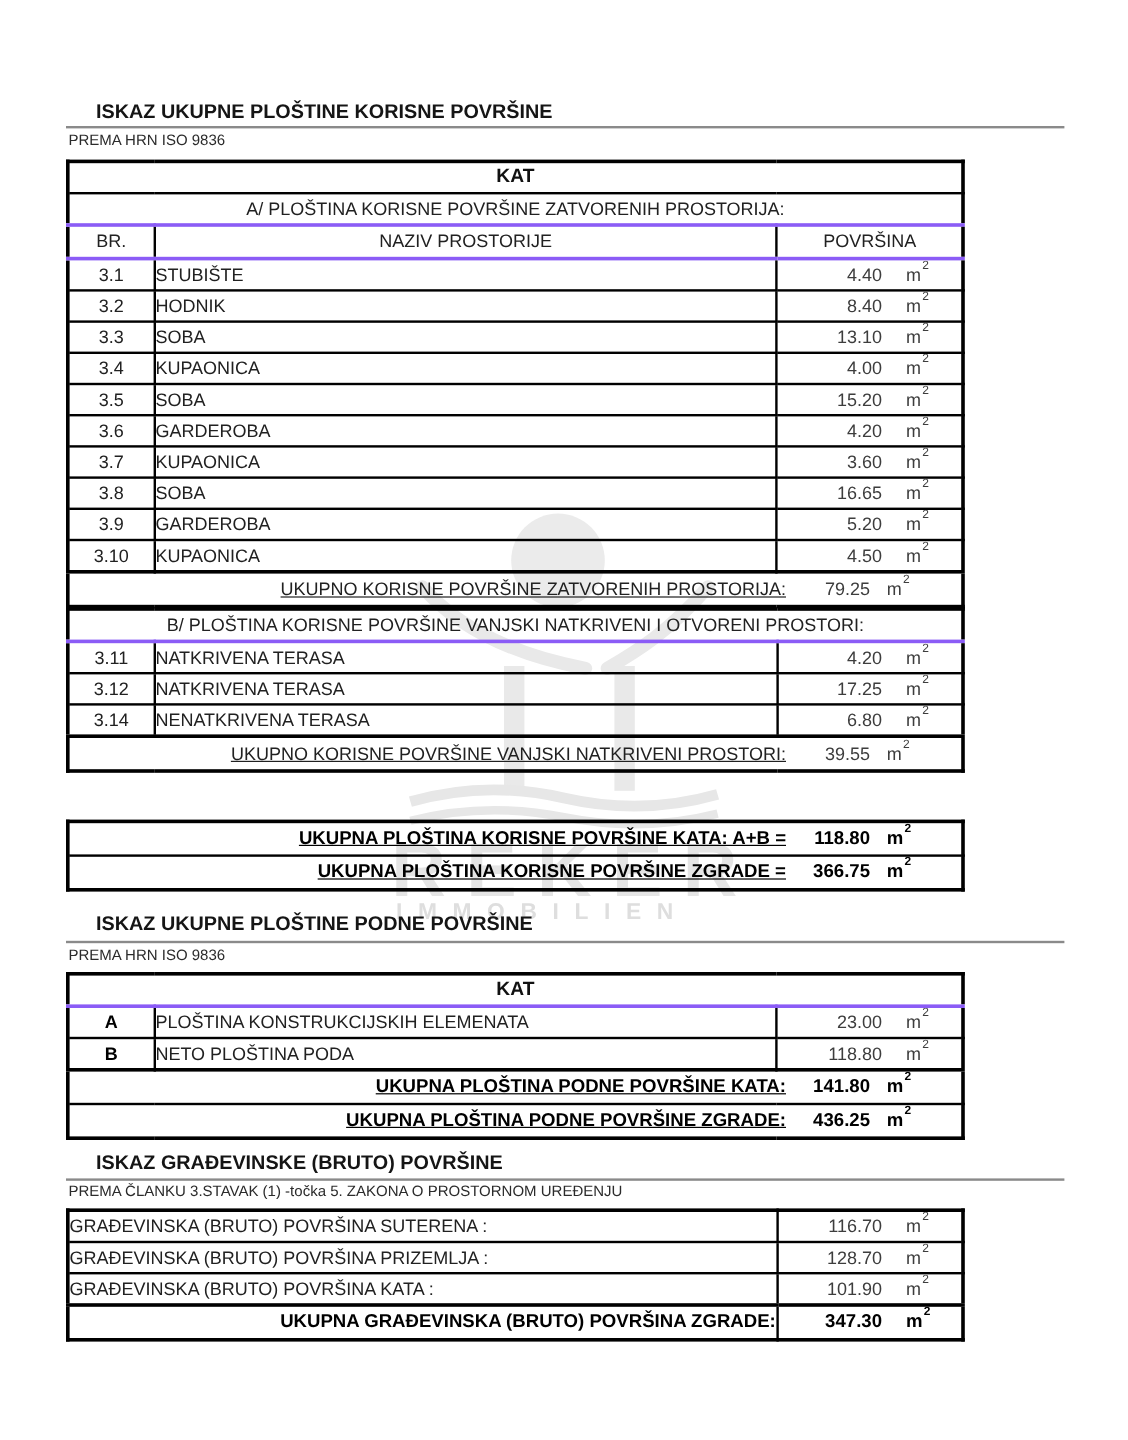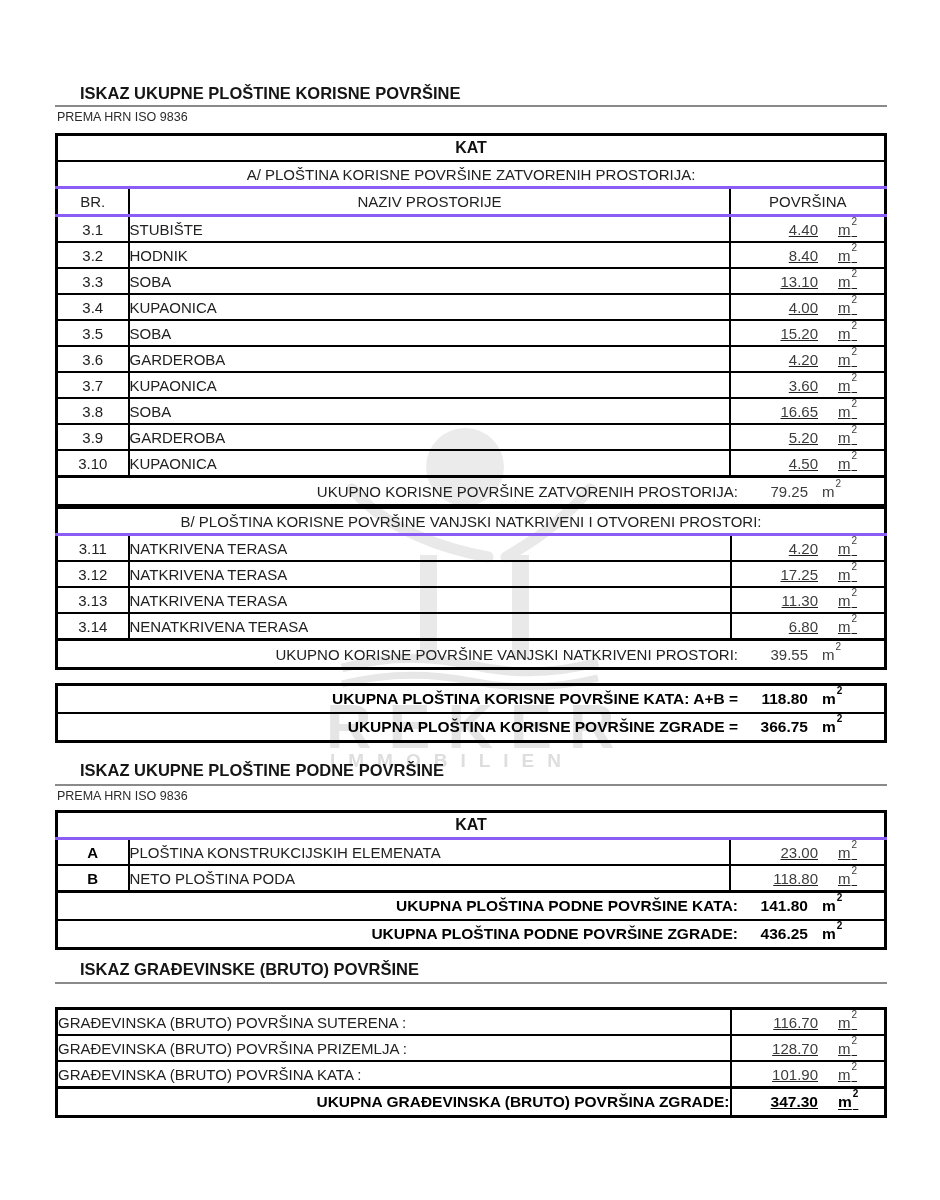--- a/index.html
+++ b/index.html
@@ -17,42 +17,42 @@
   .wm-tag{
     top:750px;left:330px;font-size:19px;font-weight:600;letter-spacing:13px;
     color:#dedede;white-space:nowrap;
   }
   
   .sec-title{position:absolute;left:80px;z-index:1;font-size:16.5px;font-weight:bold;color:#151515;white-space:nowrap;}
   .rule{position:absolute;left:55px;width:832px;height:0;border-top:2px solid #8a8a8a;z-index:1;}
   .norm{position:absolute;left:57px;z-index:1;font-size:12.5px;color:#2b2b2b;white-space:nowrap;}
   
   table.doc{
-    position:absolute;left:55px;width:832px;z-index:1;
+    position:absolute;left:55px;width:749px;z-index:1;
     border-collapse:collapse;table-layout:fixed;background:transparent;
     font-size:15px;color:#212121;
   }
   table.doc td{border:2px solid #000;padding:0;height:24px;vertical-align:middle;overflow:hidden;}
   table.doc{border:3px solid #000;}
   tr.hthick td{border-bottom:3px solid #8b5cf6;}
   tr.tthick td{border-top:3px solid #000;}
   td.kat{text-align:center;font-weight:bold;font-size:16px;height:25px;color:#111;}
   td.sub{text-align:center;font-size:15px;height:25px;}
   tr.cols td{text-align:center;height:25px;}
   td.br{text-align:center;margin-left:28px;}
   td.nm{padding-left:28px;}
   td.lbl{padding-left:25px;margin-top:12px;}
   
-  .vw{display:flex;align-items:center;width:100%;text-decoration:underline;}
+  .vw{display:flex;align-items:center;width:100%;}
   .num{flex:1;text-align:right;padding-right:20px;color:#3d3d3d;}
   .u{width:46px;color:#3d3d3d;}
   sup{font-size:10px;position:relative;top:-4px;margin-left:1px;}
   
   .trow{display:flex;align-items:center;width:100%;}
-  .tlabel{flex:1;text-align:right;white-space:nowrap;}
+  .tlabel{flex:1;text-align:right;white-space:nowrap;text-decoration:underline;}
   .tnum{width:70px;text-align:right;color:#3d3d3d;}
   .tu{width:62px;padding-left:14px;color:#3d3d3d;}
   tr.total td{height:26px;}
   tr.bold, tr.bold td{font-weight:bold;color:#000;font-size:15.5px;}
   tr.bold .num, tr.bold .u, tr.bold .tnum, tr.bold .tu{color:#000;}
   td.ab{text-align:center;font-weight:bold;color:#000;}
   td.rlbl{text-align:right;padding-right:12px;}
 </style>
 </head>
 <body>
@@ -231,30 +231,20 @@
           <td class="br">3.12</td>
           <td class="nm">NATKRIVENA TERASA</td>
           <td>
             <div class="vw">
               <span class="num">17.25</span>
               <span class="u"><span>m</span><sup>2</sup></span>
             </div>
           </td>
         </tr>
     <tr>
-          <td class="br">3.13</td>
-          <td class="nm">NATKRIVENA TERASA</td>
-          <td>
-            <div class="vw">
-              <span class="num">11.30</span>
-              <span class="u"><span>m</span><sup>2</sup></span>
-            </div>
-          </td>
-        </tr>
-    <tr>
           <td class="br">3.14</td>
           <td class="nm">NENATKRIVENA TERASA</td>
           <td>
             <div class="vw">
               <span class="num">6.80</span>
               <span class="u"><span>m</span><sup>2</sup></span>
             </div>
           </td>
         </tr>
     <tr class="total tthick">
@@ -342,20 +332,21 @@
               <span class="tnum">436.25</span>
               <span class="tu"><span>m</span><sup>2</sup></span>
             </div>
           </td>
         </tr>
   </tbody>
     </table>
 
   <div class="sec-title" style="top:960px;">ISKAZ GRAĐEVINSKE (BRUTO) POVRŠINE</div>
   <div class="rule" style="top:982px;"></div>
+  <div class="norm" style="top:986px;">PREMA ČLANKU 3.STAVAK (1) -točka 5.  ZAKONA O PROSTORNOM UREĐENJU</div>
 
   <table class="doc" style="top:1007px;">
     <colgroup>
         <col>
         <col style="width:155px">
       </colgroup>
     <tbody>
         <tr>
           <td class="lbl">GRAĐEVINSKA (BRUTO) POVRŠINA SUTERENA :</td>
           <td>

